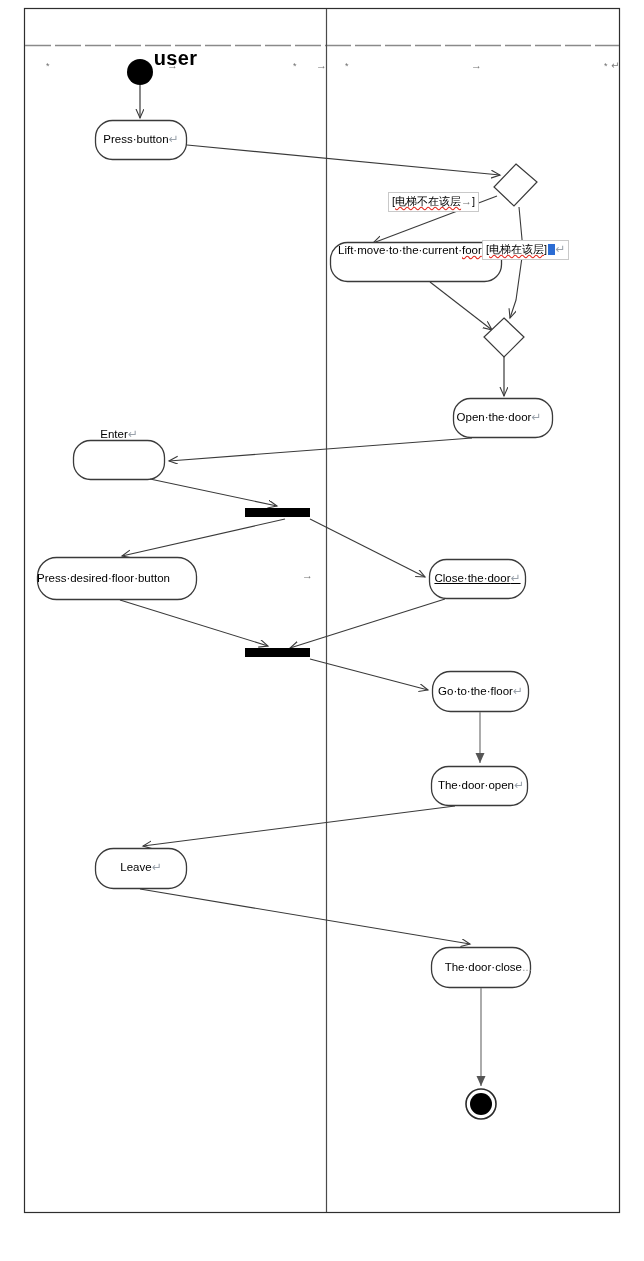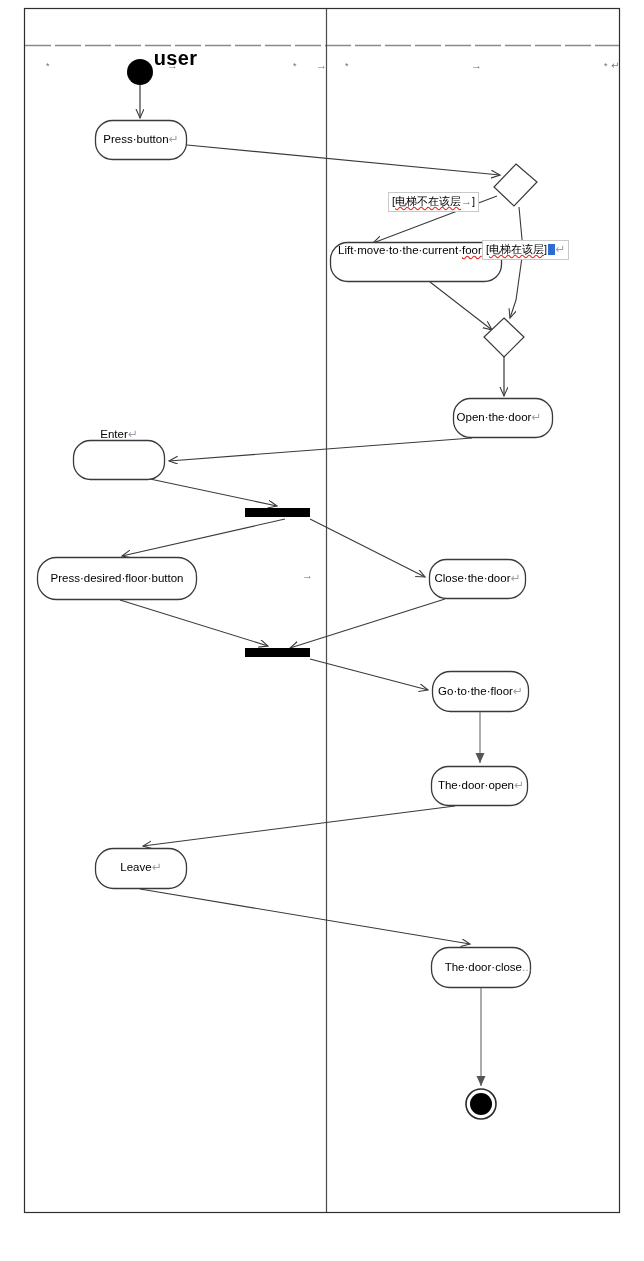--- a/index.html
+++ b/index.html
@@ -169,25 +169,25 @@
   </div>
 
   <div class="lbl node-text" style="left:453px;top:411px;width:92px;text-align:center;">
     <span>Open·the·door</span><span class="pilcrow">↵</span>
   </div>
 
   <div class="lbl node-text" style="left:73px;top:428px;width:92px;text-align:center;">
     <span>Enter</span><span class="pilcrow">↵</span>
   </div>
 
-  <div class="lbl node-text" style="left:37px;top:572px;width:160px;text-align:center;">
+  <div class="lbl node-text" style="left:37px;top:572px;width:160px;text-align:left;">
     <span>Press·desired·floor·button</span>
   </div>
 
-  <div class="lbl node-text" style="left:429px;top:572px;width:97px;text-align:center;">
+  <div class="lbl node-text" style="left:429px;top:572px;width:97px;text-align:center;text-decoration:underline;">
     <span>Close·the·door</span><span class="pilcrow">↵</span>
   </div>
 
   <div class="lbl node-text" style="left:432px;top:685px;width:97px;text-align:center;">
     <span>Go·to·the·floor</span><span class="pilcrow">↵</span>
   </div>
 
   <div class="lbl node-text" style="left:431px;top:779px;width:100px;text-align:center;">
     <span>The·door·open</span><span class="pilcrow">↵</span>
   </div>

